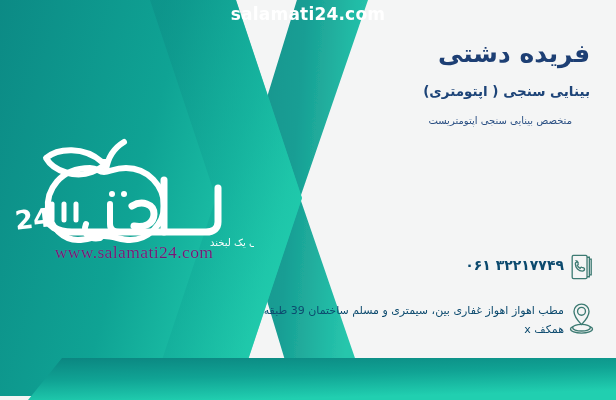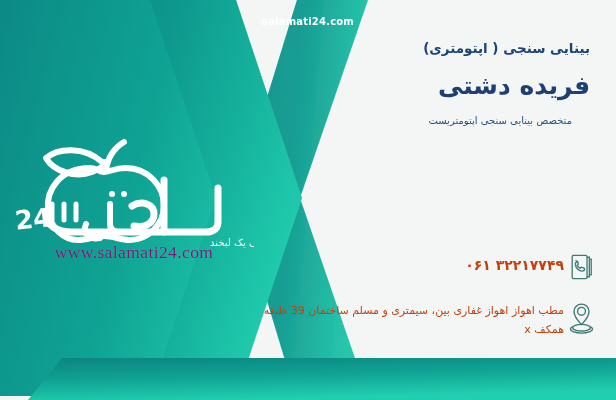--- a/index.html
+++ b/index.html
@@ -94,21 +94,21 @@
     margin-bottom:12px;
   }
   .cicon{
     flex:0 0 34px;
     width:34px;height:38px;
     display:flex;align-items:center;justify-content:center;
   }
   .cicon svg{display:block;}
   .ctext{
     flex:1 1 auto;
-    color:#c2410c;
+    color:#0c4a6e;
     font-size:11.5px;
     line-height:1.6;
     text-align:right;
     padding-top:3px;
     padding-left:4px;
   }
   #phone-text{
     font-size:14px;
     font-weight:bold;
     letter-spacing:.6px;
@@ -118,24 +118,24 @@
 
   
   #footer{
     position:absolute;
     left:0;bottom:0;
     width:616px;height:42px;
     z-index:5;
   }
   #footer-label{
     position:absolute;
-    left:0;right:0;top:16px;
+    left:0;right:0;top:4px;
     text-align:center;
     color:#ffffff;
-    font-size:10px;
+    font-size:17px;
     font-weight:bold;
     letter-spacing:.2px;
     direction:ltr;
     z-index:8;
   }
 </style>
 </head>
 <body>
 
 <div id="card">
@@ -233,22 +233,22 @@
       </g>
 
       <g>
         <text x="196" y="118" text-anchor="end" font-family="'DejaVu Sans','Liberation Sans',sans-serif" font-size="10" fill="#ffffff" direction="rtl">براحتی یک لبخند</text>
       </g>
     </svg>
     <div id="logo-url">www.salamati24.com</div>
   </div>
 
   <div id="info">
+    <div id="person-name">فریده  دشتی</div>
     <div id="specialty">بینایی سنجی ( اپتومتری)</div>
-    <div id="person-name">فریده  دشتی</div>
     <div id="specialty-desc">متخصص بینایی سنجی اپتومتریست</div>
   </div>
 
   <div id="contact">
 
     <div class="crow">
       <div class="cicon">
         <svg viewBox="0 0 28 32" width="26" height="30" aria-hidden="true">
           <g fill="none" stroke="#3c7a72" stroke-width="1.4">
             <rect x="4.5" y="3.5" width="16" height="25" rx="1.5"></rect>

